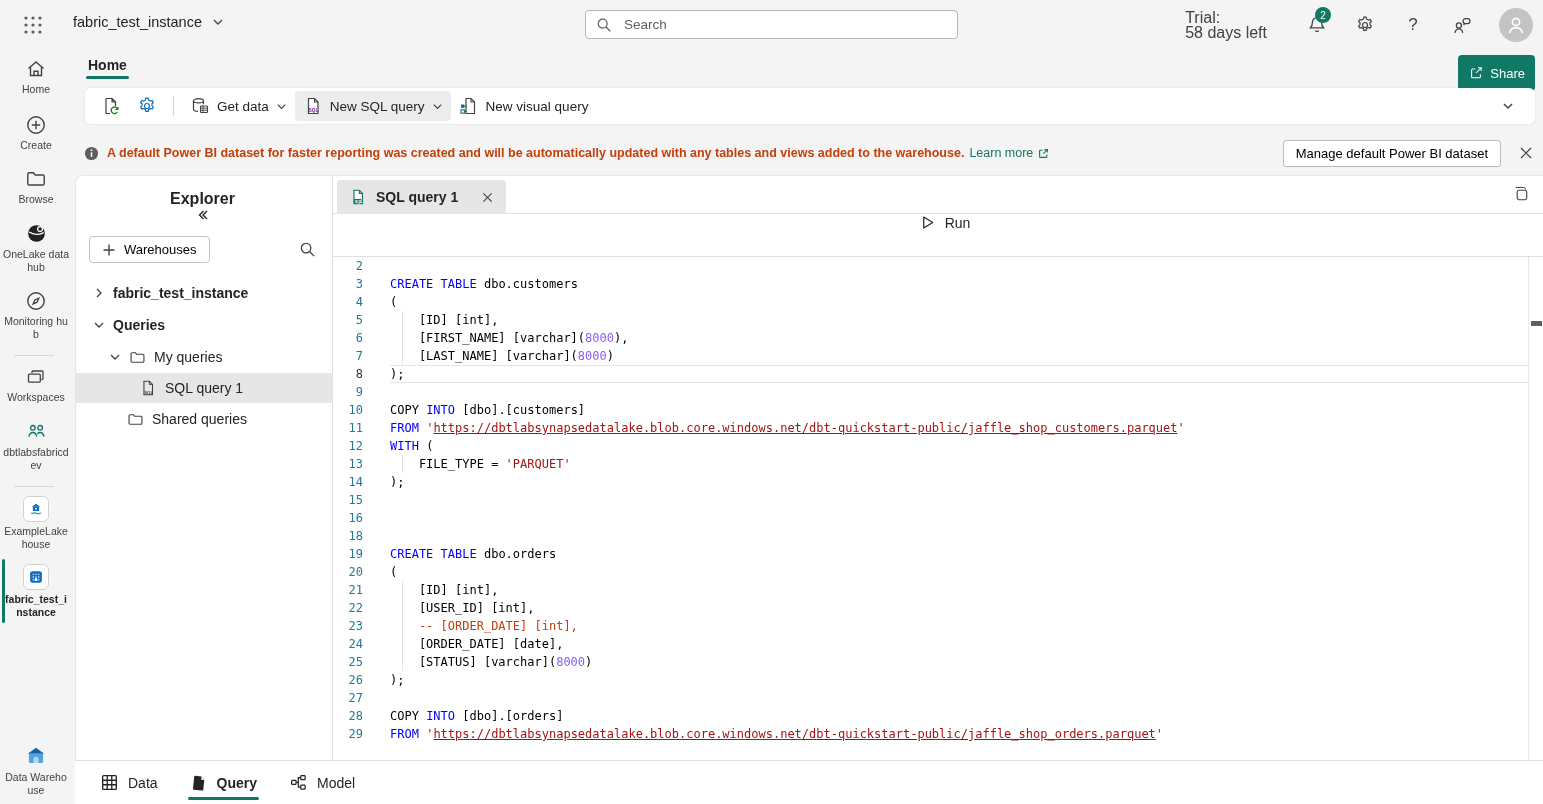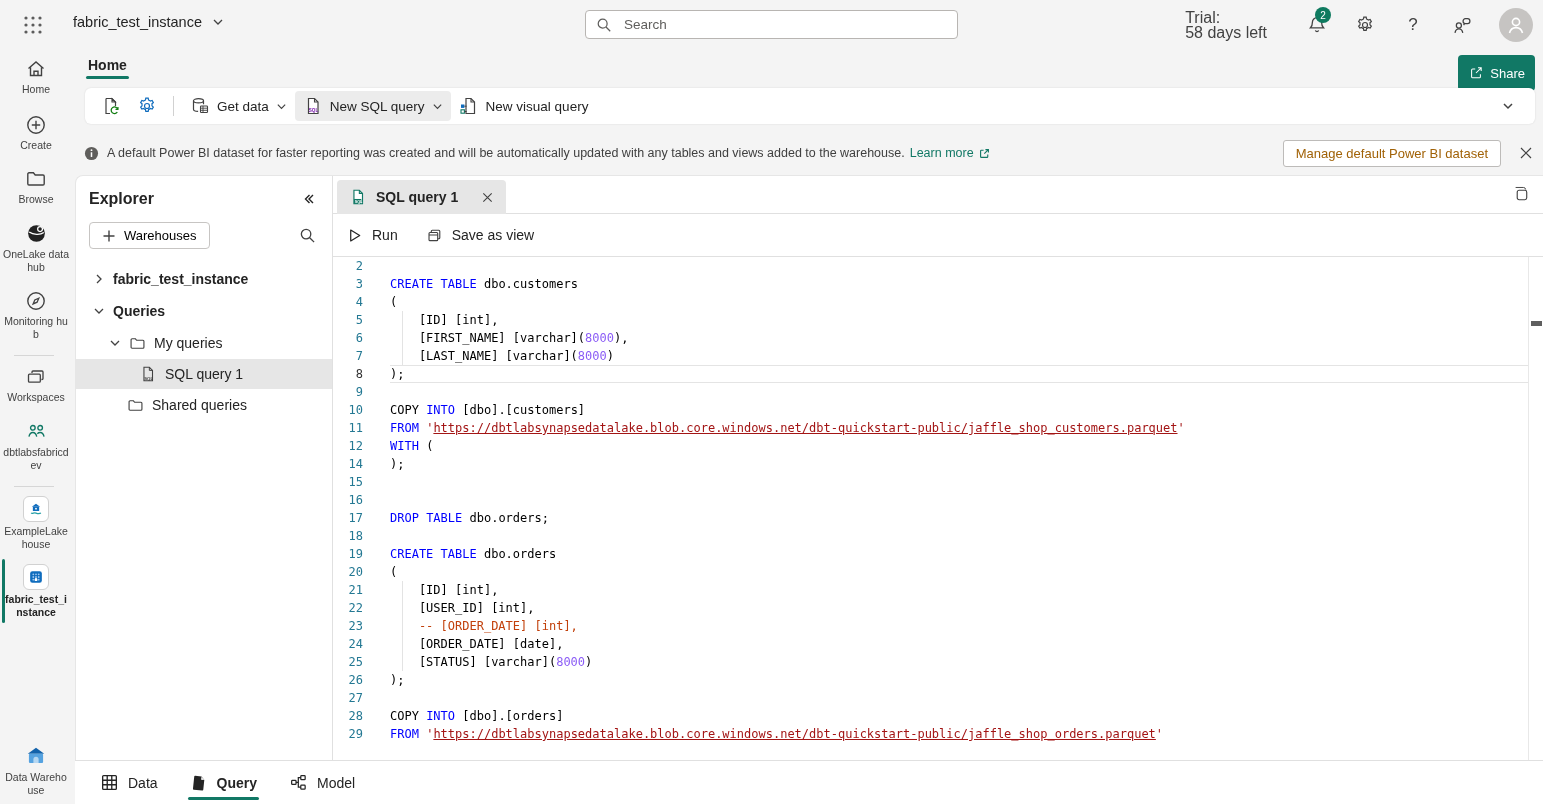--- a/index.html
+++ b/index.html
@@ -28,56 +28,56 @@
 
   
   #toolbar { position:absolute; left:85px; right:8px; top:88px; height:36px; background:#fff; border-radius:6px; box-shadow:0 0 2px rgba(0,0,0,.12); display:flex; align-items:center; padding:0 8px; }
   .tbtn { display:flex; align-items:center; gap:7px; padding:5px 8px; border-radius:4px; font-size:13.5px; cursor:pointer; }
   .tbtn.hl { background:#ececec; }
   .vdiv { width:1px; height:20px; background:#d1d1d1; margin:0 8px; }
   .ribbon-collapse { margin-left:auto; margin-right:12px; cursor:pointer; }
 
   
   #banner { position:absolute; left:75px; right:0; top:137px; height:32px; display:flex; align-items:center; padding:0 8px 0 9px; }
-  #banner .msg { font-size:12.5px; color:#404040; margin-left:8px; }
+  #banner .msg { font-size:12.5px; color:#c2410c; margin-left:8px;font-weight:bold; }
   #banner .learn { font-size:12.5px; color:#117865; margin-left:5px; display:flex; align-items:center; gap:4px; cursor:pointer; }
   #banner .spacer { flex:1; }
-  .manage-btn { height:27px; background:#fff; border:1px solid #bdbbb9; border-radius:3px; font-size:13px; color:#a16207; padding:0 12px; cursor:pointer; font-family:inherit; margin-right:16px; }
+  .manage-btn { height:27px; background:#fff; border:1px solid #bdbbb9; border-radius:3px; font-size:13px; color:#000000; padding:0 12px; cursor:pointer; font-family:inherit; margin-right:16px; }
   .banner-x { width:18px; height:18px; cursor:pointer; display:flex; align-items:center; justify-content:center; }
 
   
   #rail { position:absolute; left:0; top:50px; width:75px; bottom:0; }
   .rail-item { position:absolute; left:0; width:72px; display:flex; flex-direction:column; align-items:center; gap:3px; cursor:pointer; }
   .rail-label { font-size:10.5px; color:#424242; text-align:center; width:66px; word-break:break-all; line-height:12.5px; }
   .rail-item.selected .rail-label { font-weight:bold; color:#242424; }
   .rail-item.selected::before { content:""; position:absolute; left:2px; top:-5px; bottom:-5px; width:3px; background:#117865; border-radius:2px; }
   .rail-div { position:absolute; left:14px; width:40px; height:1px; background:#d6d6d6; }
   .boxed-icn { width:26px; height:26px; background:#fff; border:1px solid #d1d1d1; border-radius:6px; display:flex; align-items:center; justify-content:center; }
 
   
   #main { position:absolute; left:75px; top:175px; right:0; bottom:44px; background:#fff; border-top-left-radius:8px; border-top:1px solid #e6e6e6; border-left:1px solid #e6e6e6; overflow:hidden; }
   #explorer { position:absolute; left:0; top:0; bottom:0; width:257px; border-right:1px solid #e0e0e0; }
-  .exp-head { display:flex; align-items:center; justify-content:space-between; padding:14px 16px 0 13px; }
+  .exp-head { display:flex; align-items:center; justify-content:space-between; padding:14px 16px 0 13px;flex-direction:column; }
   .exp-title { font-size:16px; font-weight:bold; }
   .collapse-btn { cursor:pointer; }
   .exp-actions { display:flex; align-items:center; justify-content:space-between; padding:14px 16px 0 13px; }
   .wh-btn { height:27px; border:1px solid #c7c5c3; background:#fff; border-radius:4px; display:flex; align-items:center; gap:8px; padding:0 12px; font-size:13px; font-family:inherit; cursor:pointer; }
   .exp-search { cursor:pointer; }
   .tree { margin-top:14px; }
   .trow { height:32px; display:flex; align-items:center; font-size:14px; cursor:pointer; gap:8px; }
   .trow .tlabel.bold { font-weight:bold; }
   .trow.selected { background:#e6e6e6; height:30px; }
 
   
   #editor { position:absolute; left:257px; right:0; top:0; bottom:0; }
   .tabbar { position:absolute; left:0; right:0; top:0; height:38px; border-bottom:1px solid #e0e0e0; }
   .qtab { position:absolute; left:4px; top:4px; height:34px; background:#e6e6e6; border-radius:4px 4px 0 0; display:flex; align-items:center; gap:9px; padding:0 12px; font-size:14px; font-weight:bold; cursor:pointer; }
   .qtab .tab-x { cursor:pointer; margin-left:14px; display:flex; }
   .copy-btn { position:absolute; right:12px; top:9px; cursor:pointer; }
-  .runbar { position:absolute; left:0; right:0; top:38px; height:43px; border-bottom:1px solid #e0e0e0; display:flex; align-items:center; padding-left:13px; gap:28px; }
+  .runbar { position:absolute; left:0; right:0; top:38px; height:43px; border-bottom:1px solid #e0e0e0; display:flex; align-items:center; padding-left:13px; gap:28px;flex-direction:column; }
   .run-item { display:flex; align-items:center; gap:9px; font-size:14px; cursor:pointer; }
 
   .code-area { position:absolute; left:0; right:0; top:81px; bottom:0; overflow:hidden; background:#fff; }
   #code-lines { position:absolute; left:0; top:0; right:15px; }
   .code-line { display:flex; height:18px; line-height:18px; font-family:"DejaVu Sans Mono", monospace; font-size:12px; }
   .ln { flex:0 0 30px; text-align:right; color:#237893; margin-right:27px; }
   .code-line.current .ln { color:#333333; }
   .lt { position:relative; flex:1; white-space:pre; color:#000; }
   .code-line.current .lt { box-shadow:inset 0 1px 0 #e4e4e4, inset 0 -1px 0 #e4e4e4; }
   .guide { position:absolute; left:12px; top:0; bottom:0; width:1px; background:#e3e3e3; }
@@ -491,34 +491,34 @@
           </div>
           <div class="code-line">
             <span class="ln">11</span>
             <span class="lt"><span class="tk">FROM</span><span class="tp"> </span><span class="ts">'</span><span class="tu">https://dbtlabsynapsedatalake.blob.core.windows.net/dbt-quickstart-public/jaffle_shop_customers.parquet</span><span class="ts">'</span></span>
           </div>
           <div class="code-line">
             <span class="ln">12</span>
             <span class="lt"><span class="tk">WITH</span><span class="tp"> (</span></span>
           </div>
           <div class="code-line">
+            <span class="ln">13</span>
+            <span class="lt"><span class="guide"></span><span class="tp">    FILE_TYPE = </span><span class="ts">'PARQUET'</span></span>
+          </div>
+          <div class="code-line">
             <span class="ln">14</span>
             <span class="lt"><span class="tp">);</span></span>
           </div>
           <div class="code-line">
             <span class="ln">15</span>
             <span class="lt"></span>
           </div>
           <div class="code-line">
             <span class="ln">16</span>
             <span class="lt"></span>
-          </div>
-          <div class="code-line">
-            <span class="ln">17</span>
-            <span class="lt"><span class="tk">DROP</span><span class="tp"> </span><span class="tk">TABLE</span><span class="tp"> dbo.orders;</span></span>
           </div>
           <div class="code-line">
             <span class="ln">18</span>
             <span class="lt"></span>
           </div>
           <div class="code-line">
             <span class="ln">19</span>
             <span class="lt"><span class="tk">CREATE</span><span class="tp"> </span><span class="tk">TABLE</span><span class="tp"> dbo.orders</span></span>
           </div>
           <div class="code-line">

